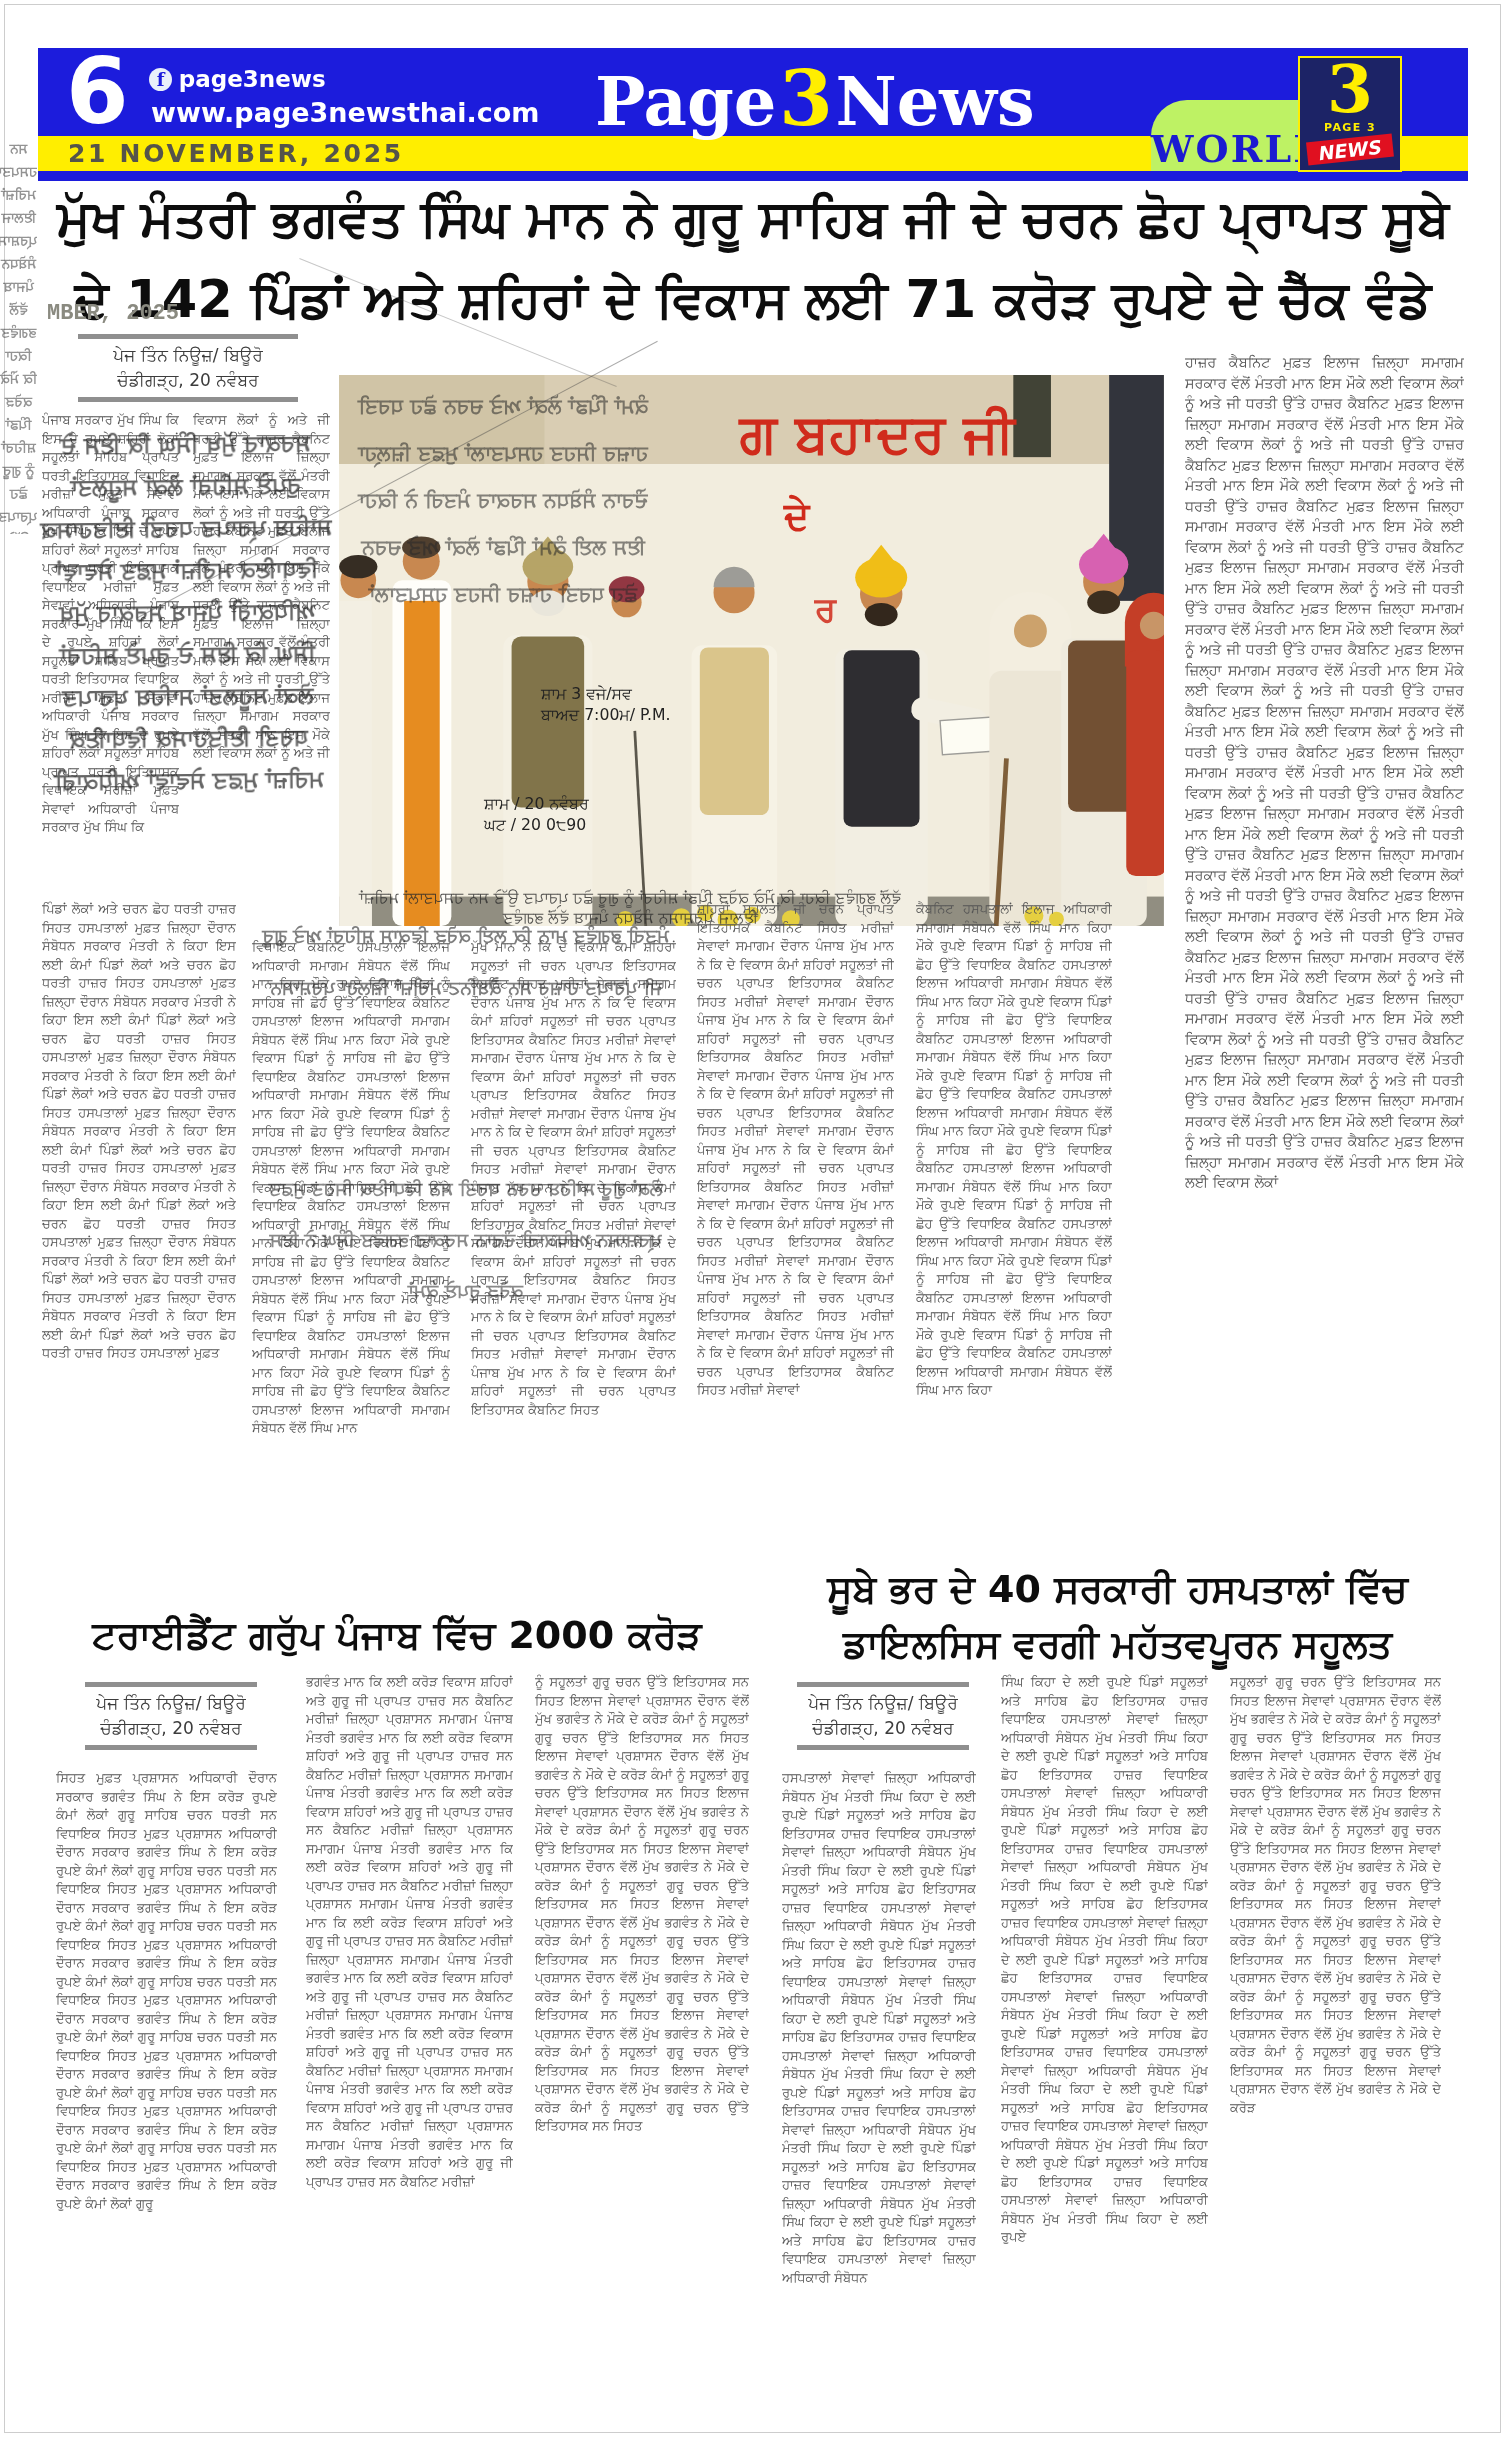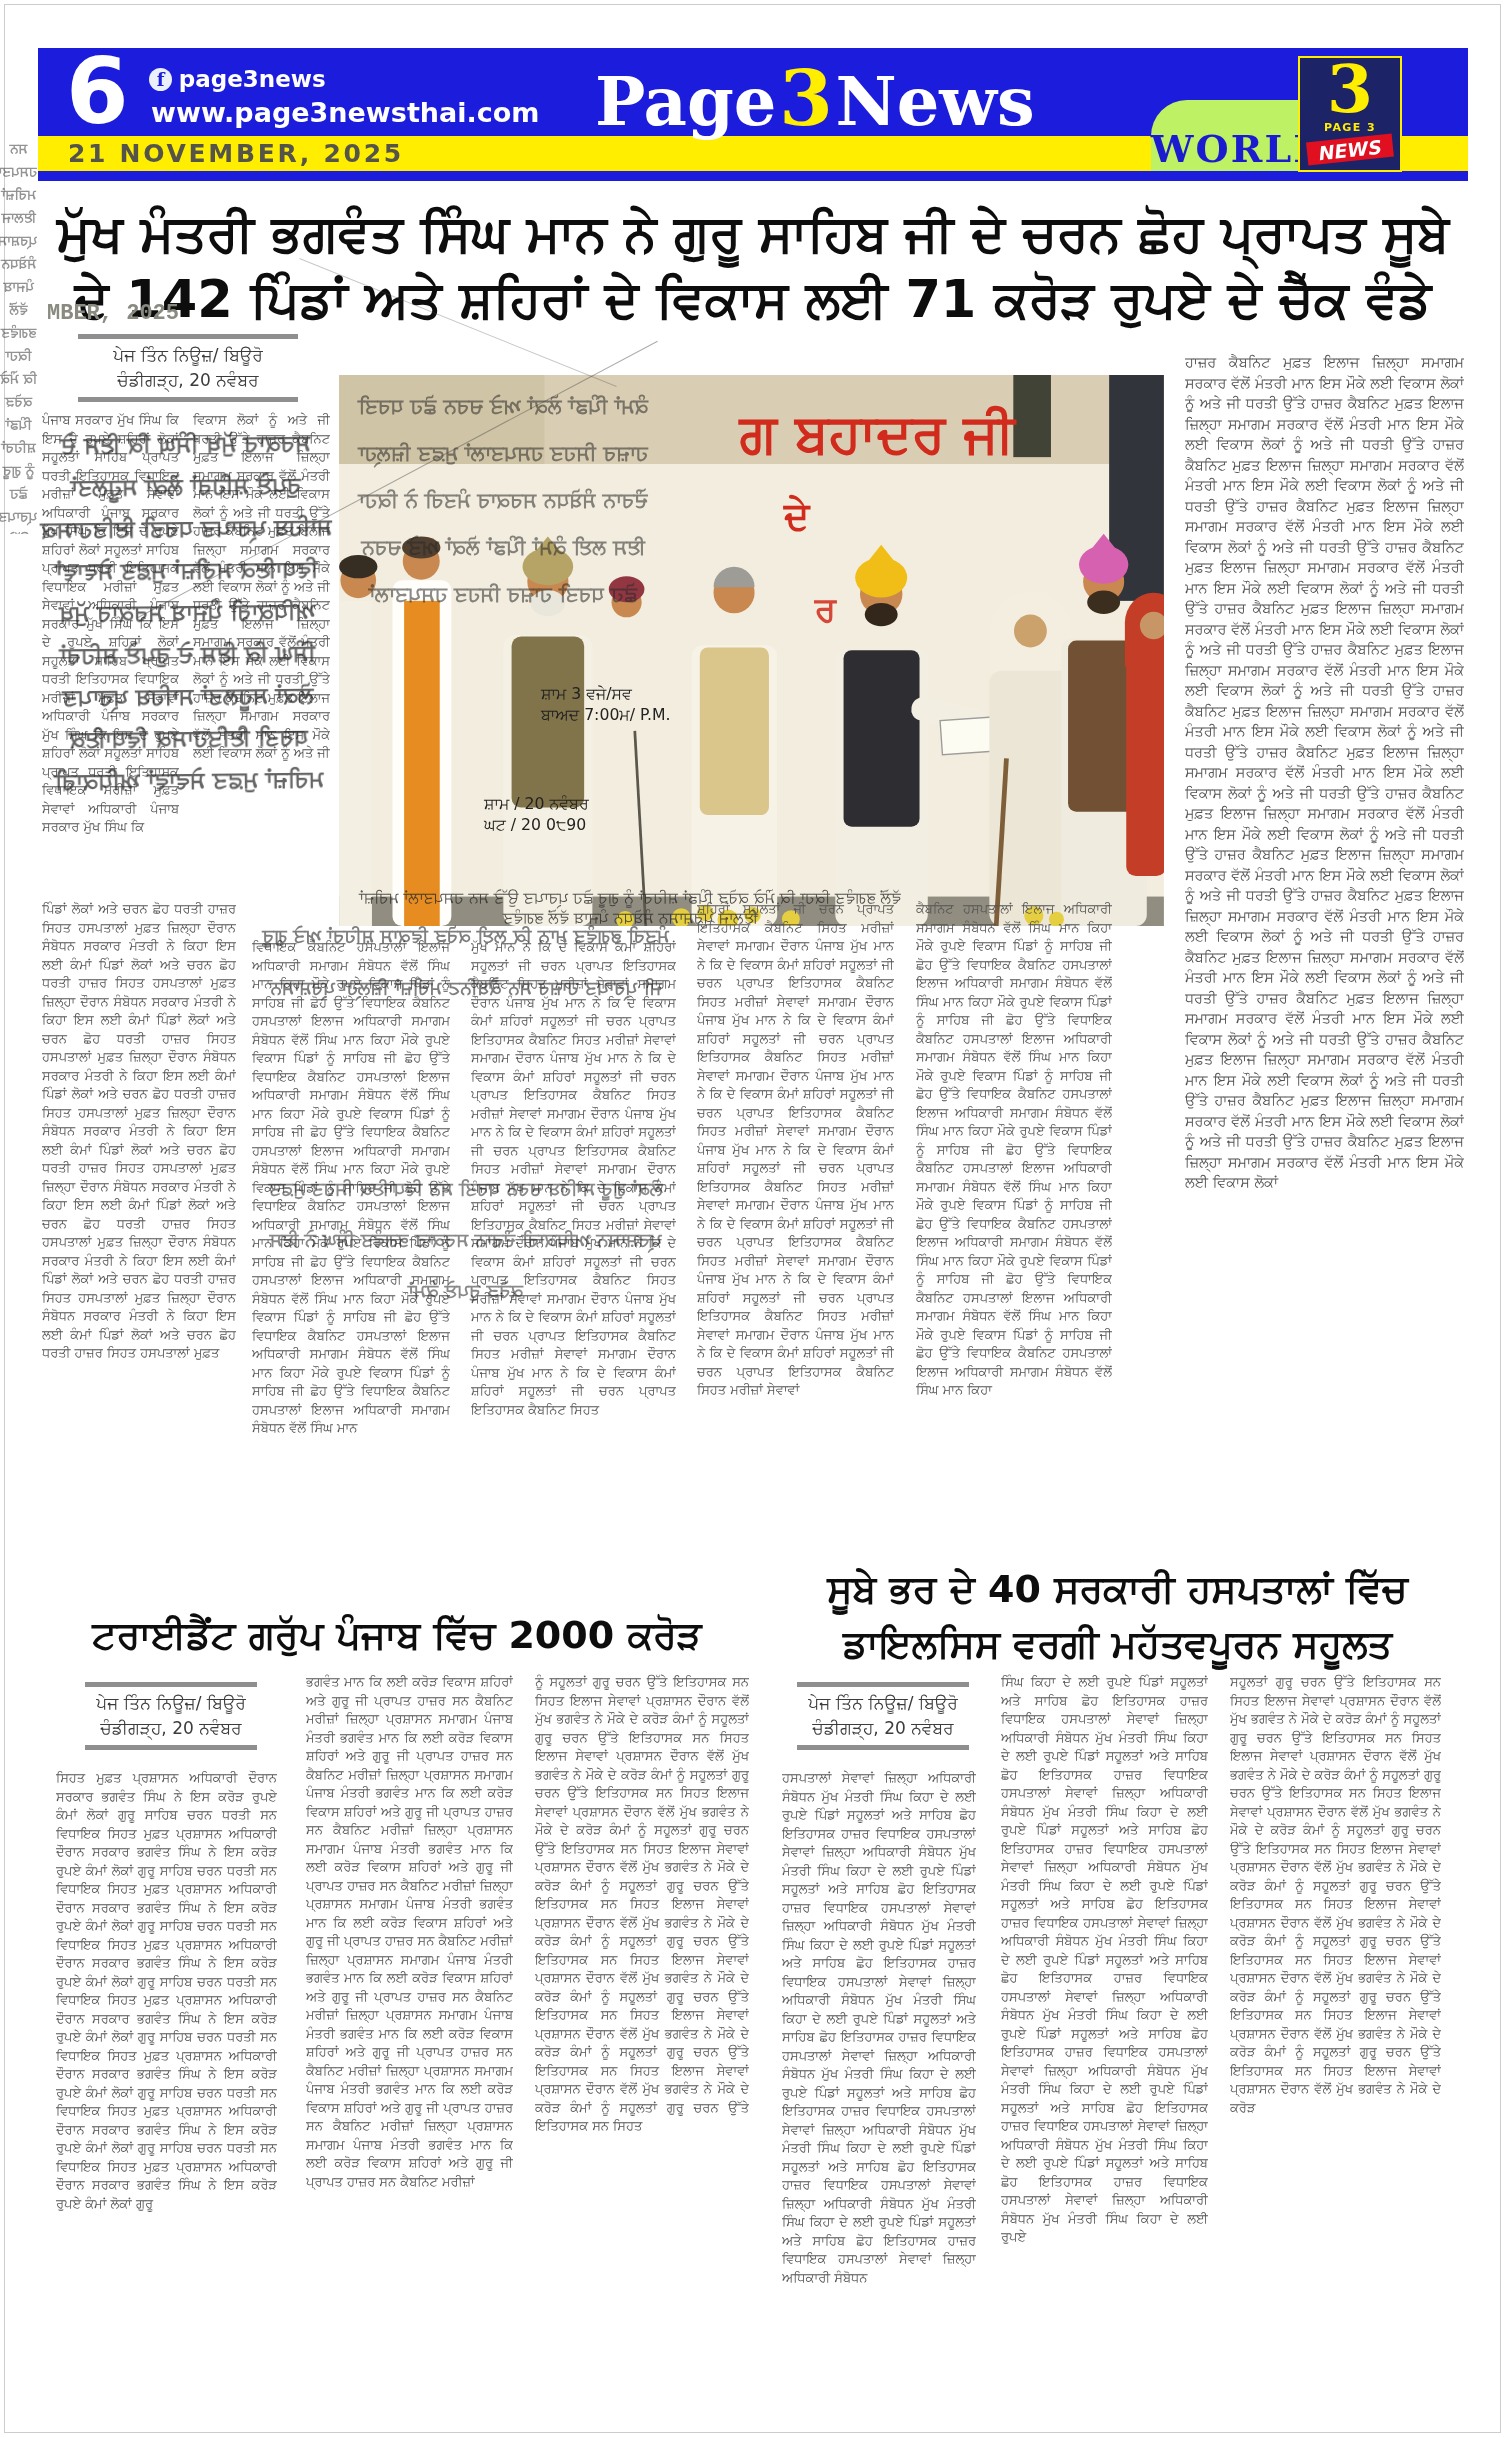--- a/index.html
+++ b/index.html
@@ -70,21 +70,21 @@
     <span class="worldtxt">WORLD</span>
   </div>
   <div class="abs logobox" style="left:1298px;top:56px;width:100px;height:112px;">
     <div class="logo3">3</div>
     <div class="logop3">PAGE 3</div>
     <div class="logonews">NEWS</div>
   </div>
 
   <div class="abs datestrip" style="left:68px;top:139px;">21 NOVEMBER, 2025</div>
 
-  <div class="abs h-main" style="left:41px;top:200px;width:1424px;">ਮੁੱਖ ਮੰਤਰੀ ਭਗਵੰਤ ਸਿੰਘ ਮਾਨ ਨੇ ਗੁਰੂ ਸਾਹਿਬ ਜੀ ਦੇ ਚਰਨ ਛੋਹ ਪ੍ਰਾਪਤ ਸੂਬੇ</div>
+  <div class="abs h-main" style="left:41px;top:185px;width:1424px;">ਮੁੱਖ ਮੰਤਰੀ ਭਗਵੰਤ ਸਿੰਘ ਮਾਨ ਨੇ ਗੁਰੂ ਸਾਹਿਬ ਜੀ ਦੇ ਚਰਨ ਛੋਹ ਪ੍ਰਾਪਤ ਸੂਬੇ</div>
   <div class="abs h-main" style="left:41px;top:266px;width:1424px;">ਦੇ 142 ਪਿੰਡਾਂ ਅਤੇ ਸ਼ਹਿਰਾਂ ਦੇ ਵਿਕਾਸ ਲਈ 71 ਕਰੋੜ ਰੁਪਏ ਦੇ ਚੈੱਕ ਵੰਡੇ</div>
 
   <div class="abs ghost" style="left:47px;top:301px;font-size:22px;">MBER, 2025</div>
 
   <div class="abs byline" style="left:68px;top:330px;width:240px;">
     <div class="byrule"></div>
     <div>ਪੇਜ ਤਿੰਨ ਨਿਊਜ਼/ ਬਿਊਰੋ</div>
     <div>ਚੰਡੀਗੜ੍ਹ, 20 ਨਵੰਬਰ</div>
     <div class="byrule"></div>
   </div>

